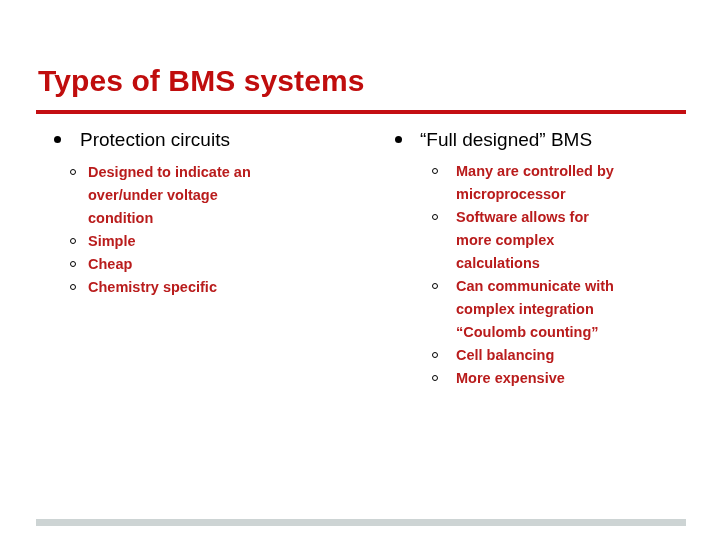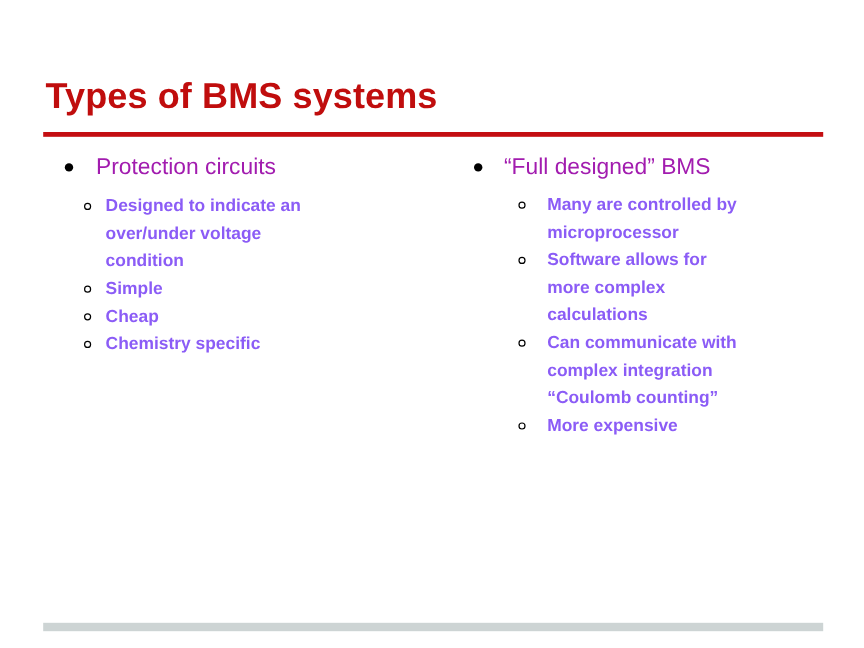--- a/index.html
+++ b/index.html
@@ -55,21 +55,21 @@
     top: 0;
   }
   .column.left  { left: 46px;  width: 330px; }
   .column.right { left: 388px; width: 310px; }
 
   
   .lvl1 {
     position: relative;
     padding-left: 34px;
     font-size: 19px;
-    color: #a21caf;
+    color: #000000;
     line-height: 24px;
     white-space: nowrap;
   }
   .lvl1 .disc {
     position: absolute;
     left: 8px;
     top: 8px;
     width: 7px;
     height: 7px;
     border-radius: 50%;
@@ -78,21 +78,21 @@
 
   
   .sublist {
     margin-top: 9px;
     padding-left: 42px;
   }
   .sub-item {
     position: relative;
     font-size: 14.5px;
     font-weight: bold;
-    color: #8b5cf6;
+    color: #b91c1c;
     line-height: 23px;
     margin-bottom: 0px;
   }
   .sub-item .circ {
     position: absolute;
     left: -18px;
     top: 8px;
     width: 6px;
     height: 6px;
     border: 1px solid #000000;
@@ -184,20 +184,24 @@
           <span class="cont">calculations</span>
         </div>
 
         <div class="sub-item">
           <span class="circ"></span>
           <span class="line">Can communicate with</span>
           <span class="cont">complex integration</span>
           <span class="cont">“Coulomb counting”</span>
         </div>
 
+        <div class="sub-item">
+          <span class="circ"></span>
+          <span class="line">Cell balancing</span>
+        </div>
 
         <div class="sub-item">
           <span class="circ"></span>
           <span class="line">More expensive</span>
         </div>
 
       </div>
     </div>
 
   </div>

